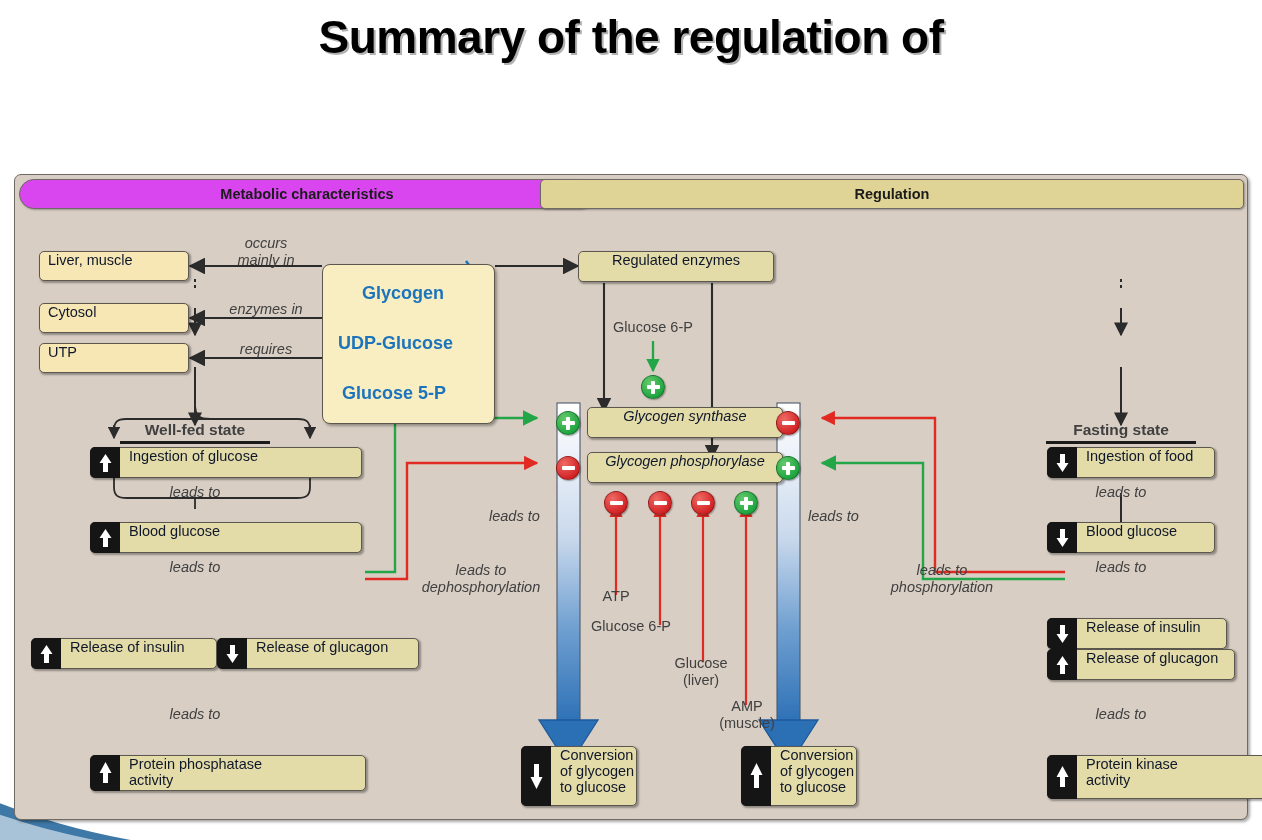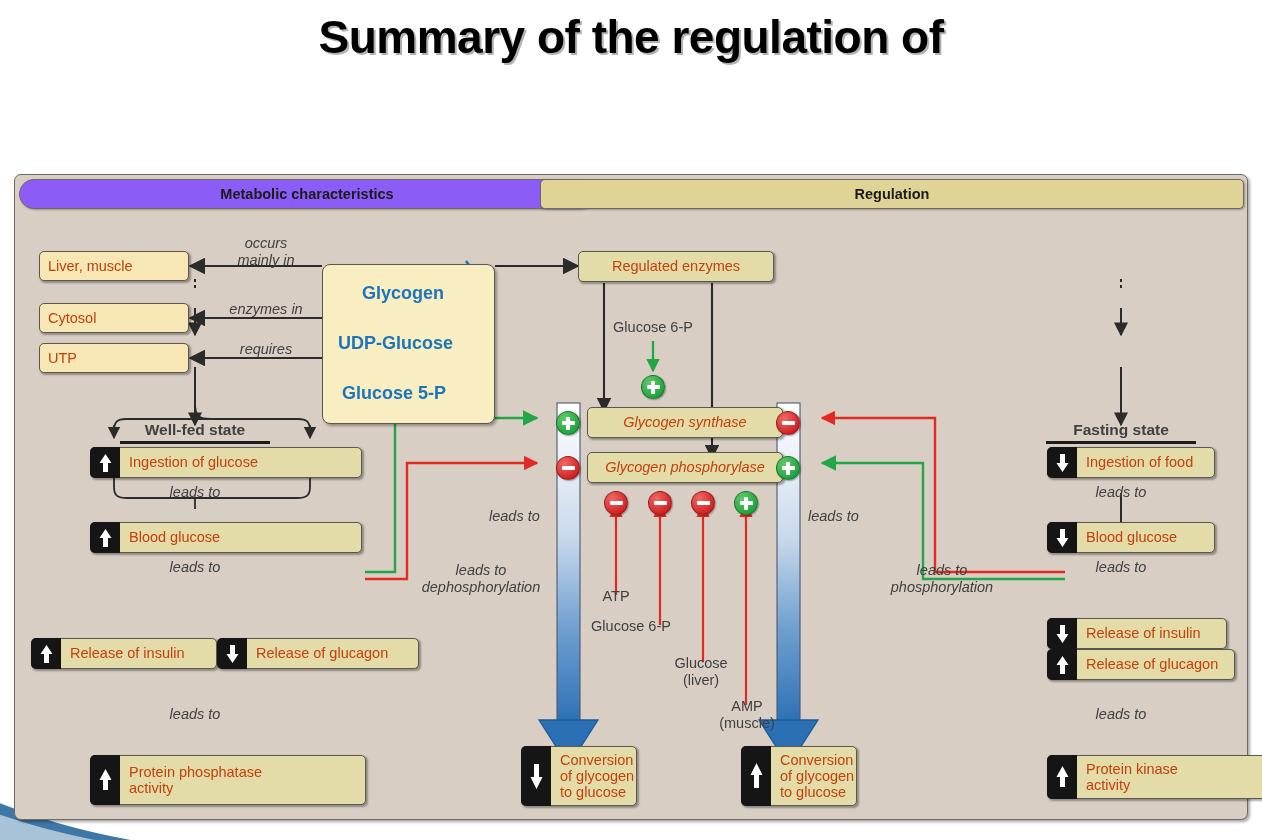--- a/index.html
+++ b/index.html
@@ -44,31 +44,31 @@
 
   
   .hdr {
     position: absolute; top: 4px; height: 30px;
     border: 1px solid #6f6a63;
     border-radius: 5px;
     display: flex; align-items: center; justify-content: center;
     font-weight: bold; font-size: 14.5px; color: #1b1b1b;
     box-shadow: 1px 1px 2px rgba(0,0,0,0.30);
   }
-  .hdr-left  { left: 4px;   width: 576px; background: #8b5cf6; border-radius: 15px; }
+  .hdr-left  { left: 4px;   width: 576px; background: #d946ef; border-radius: 15px; }
   .hdr-right { left: 525px; width: 704px; background: #dfd496; }
 
   
   .box {
     position: absolute;
     background: #e4dca8;
     border: 1px solid #5d584f;
     border-radius: 5px;
-    display: flex; align-items: center;
-    font-size: 14.5px; color: #c2410c;
+    display: flex; 
+    font-size: 14.5px; color: #0f172a;
     box-shadow: 1.5px 1.5px 2px rgba(0,0,0,0.33);
   }
   .box.pale { background: #f6e7b4; }
   .box.ctr  { justify-content: center; }
   .box .txt { padding: 0 8px; line-height: 1.12; }
   .box.ital .txt { font-style: italic; }
 
   
   .cyclebox {
     position: absolute;
@@ -394,21 +394,21 @@
       <div class="chip">
         <svg width="15" height="22" viewBox="0 0 15 22">
           <path d="M7.5,20 L1.5,11 L5,11 L5,2 L10,2 L10,11 L13.5,11 Z" fill="#fff"></path>
         </svg>
       </div>
       <span class="txt">Release of glucagon</span>
     </div>
 
     <div class="lbl ital cen" style="left:130px; top:531px; width:100px;">leads to</div>
 
-    <div class="box ital" style="left:75px; top:580px; width:276px; height:50px; padding-left:30px;">
+    <div class="box ital" style="left:75px; top:580px; width:276px; height:36px; padding-left:30px;">
       <div class="chip">
         <svg width="15" height="26" viewBox="0 0 15 26">
           <path d="M7.5,2 L13.5,13 L10,13 L10,23 L5,23 L5,13 L1.5,13 Z" fill="#fff"></path>
         </svg>
       </div>
       <span class="txt" style="white-space:pre; font-style:normal;">Protein phosphatase
 activity</span>
     </div>
 
     <div class="lbl bold cen" style="left:1026px; top:246px; width:160px;">Fasting state</div>

